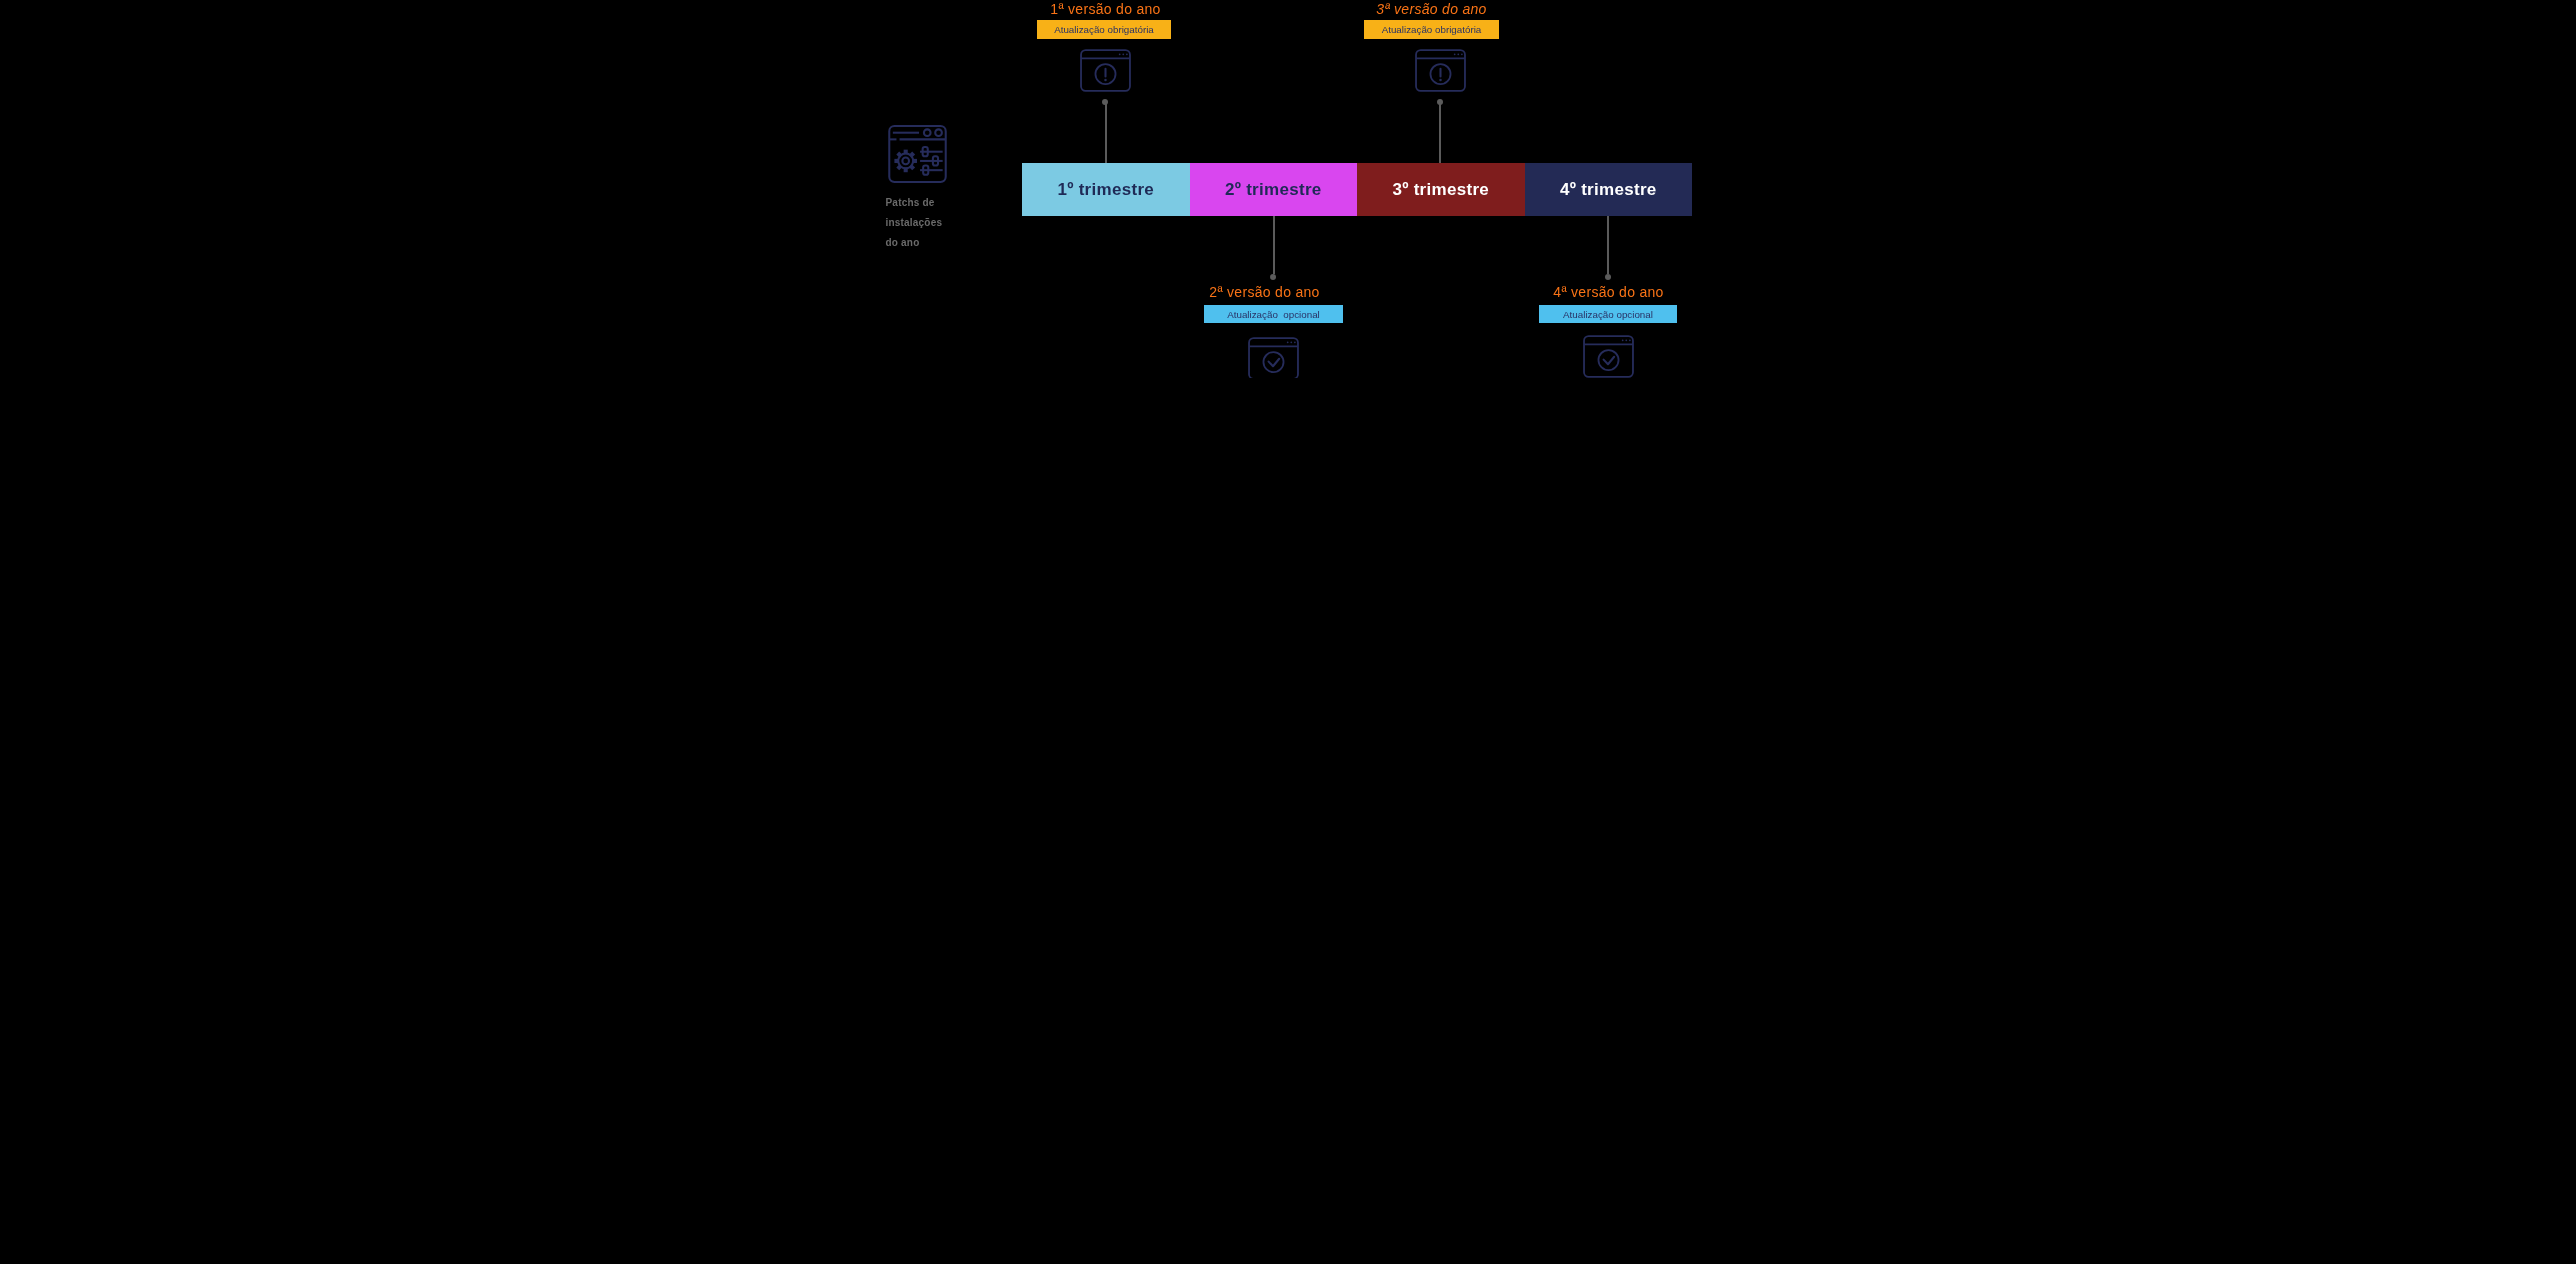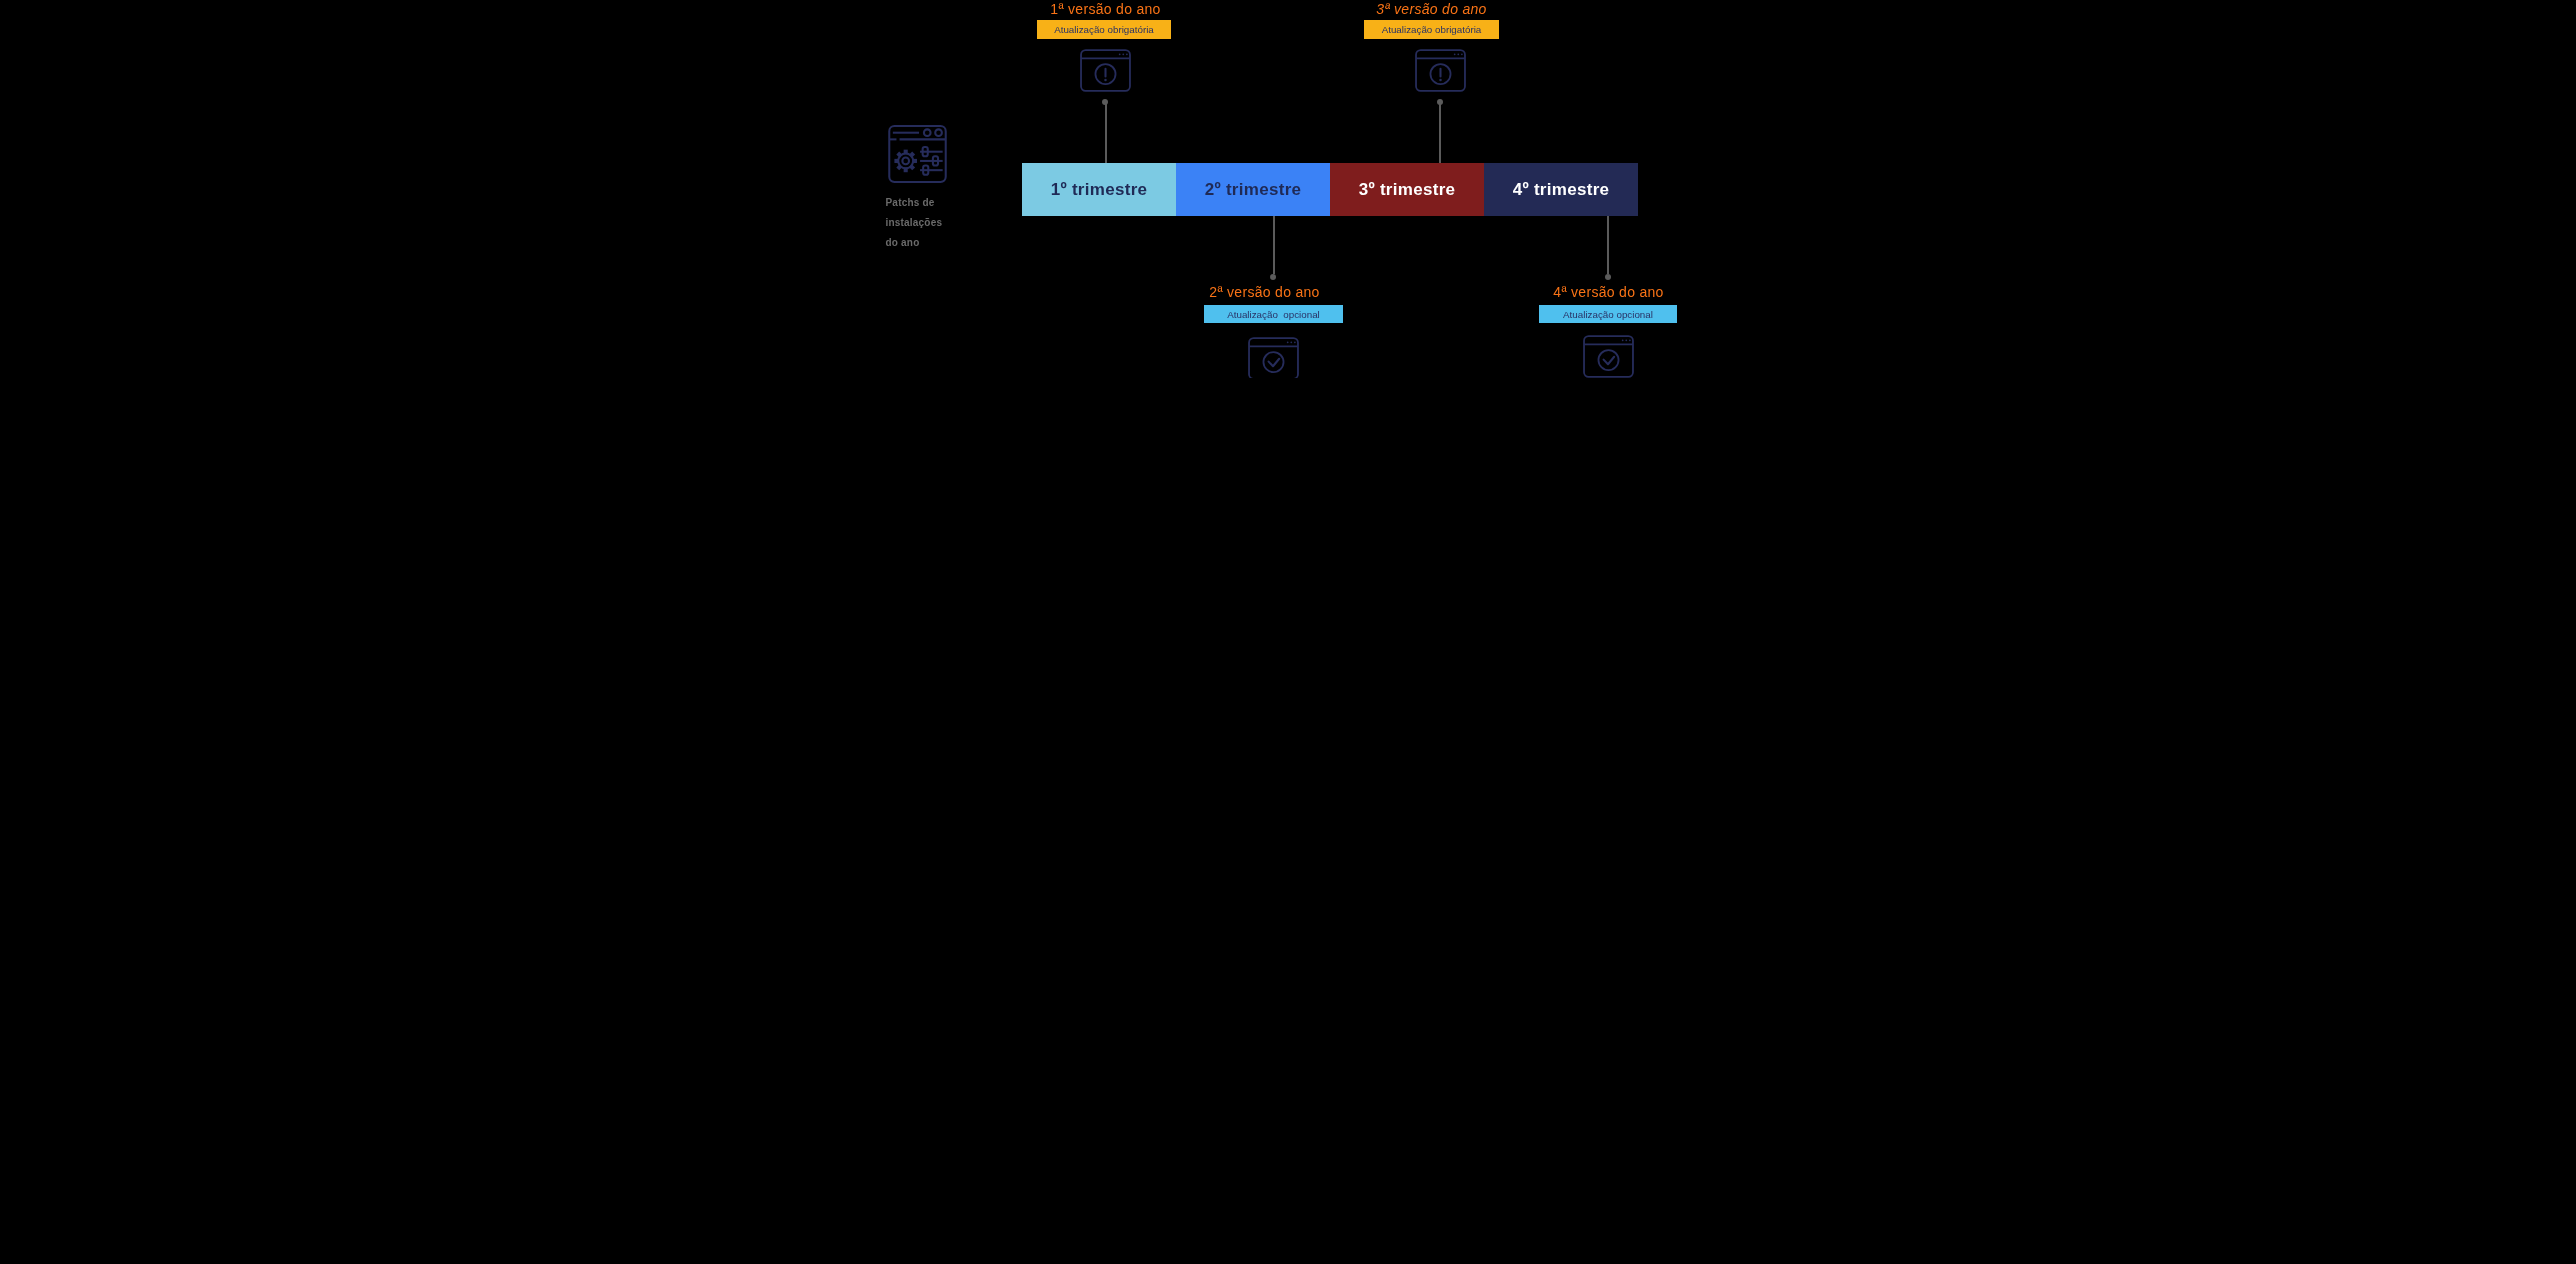--- a/index.html
+++ b/index.html
@@ -1,20 +1,20 @@
 <!DOCTYPE html>
 <html style="--bg: #000000; --icon-stroke: #262C5B; --connector: #5B5B5B;font-size:8.2px"><head>
 <meta charset="utf-8">
 <style>
   html,body{margin:0;padding:0;background:#000;}
   body{font-family:"Liberation Sans","DejaVu Sans",sans-serif;}
   .stage{position:relative;width:808px;height:378px;margin:0 auto;background:var(--bg,#000);overflow:hidden;}
 
   
-  .bar{position:absolute;left:138px;top:163px;width:616px;height:53px;display:flex;}
+  .bar{position:absolute;left:138px;top:163px;width:670px;height:53px;display:flex;}
   .bar-seg{flex:1 1 0;display:flex;align-items:center;justify-content:center;}
   .bar-label{font-size:17px;font-weight:bold;letter-spacing:0.3px;}
 
   
   .m-title{position:absolute;width:155px;text-align:center;font-size:14px;color:#f97316;letter-spacing:0.3px;white-space:nowrap;}
   .badge{position:absolute;display:flex;align-items:center;justify-content:center;
          font-size:9.8px;font-weight:normal;white-space:pre;}
   .icon-box{position:absolute;}
   .v-line{position:absolute;width:1.5px;background:var(--connector,#5B5B5B);}
   .pin-dot{position:absolute;width:6.2px;height:6.2px;border-radius:50%;background:var(--connector,#5B5B5B);}
@@ -66,21 +66,21 @@
   <div class="patchs">
     <div>Patchs de</div>
     <div>instalações</div>
     <div>do ano</div>
   </div>
 
   <div class="bar">
     <div class="bar-seg" style="background-color: rgb(124, 202, 227); color: rgb(31, 42, 86);">
       <span class="bar-label">1º trimestre</span>
     </div>
-    <div class="bar-seg" style="background-color: #3b82f6; color: rgb(31, 42, 86);">
+    <div class="bar-seg" style="background-color: #d946ef; color: rgb(31, 42, 86);">
       <span class="bar-label">2º trimestre</span>
     </div>
     <div class="bar-seg" style="background-color: #7f1d1d; color: rgb(255, 255, 255);">
       <span class="bar-label">3º trimestre</span>
     </div>
     <div class="bar-seg" style="background-color: rgb(35, 42, 85); color: rgb(255, 255, 255);">
       <span class="bar-label">4º trimestre</span>
     </div>
   </div>
 

